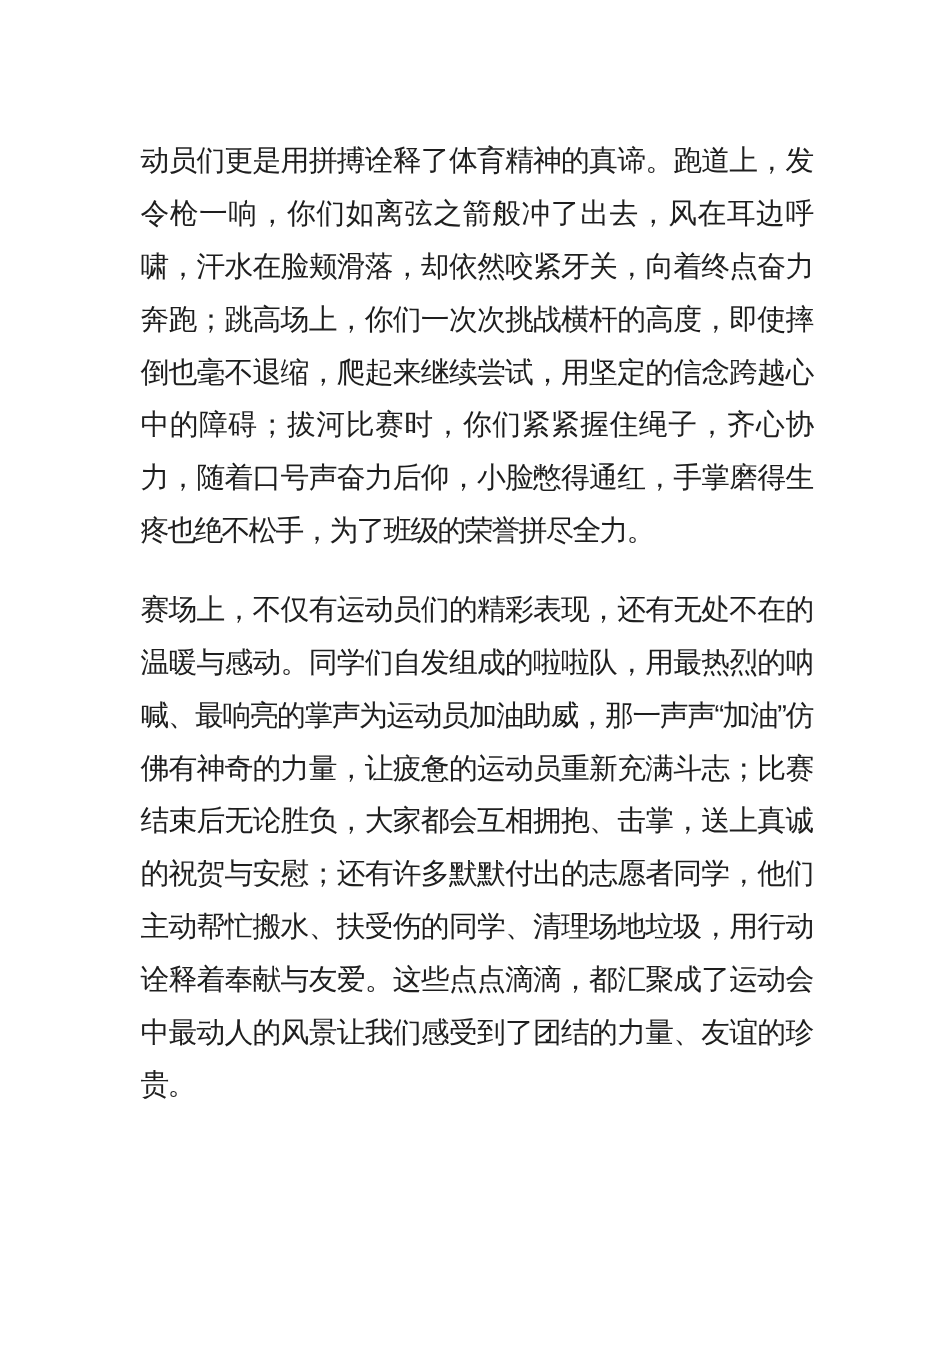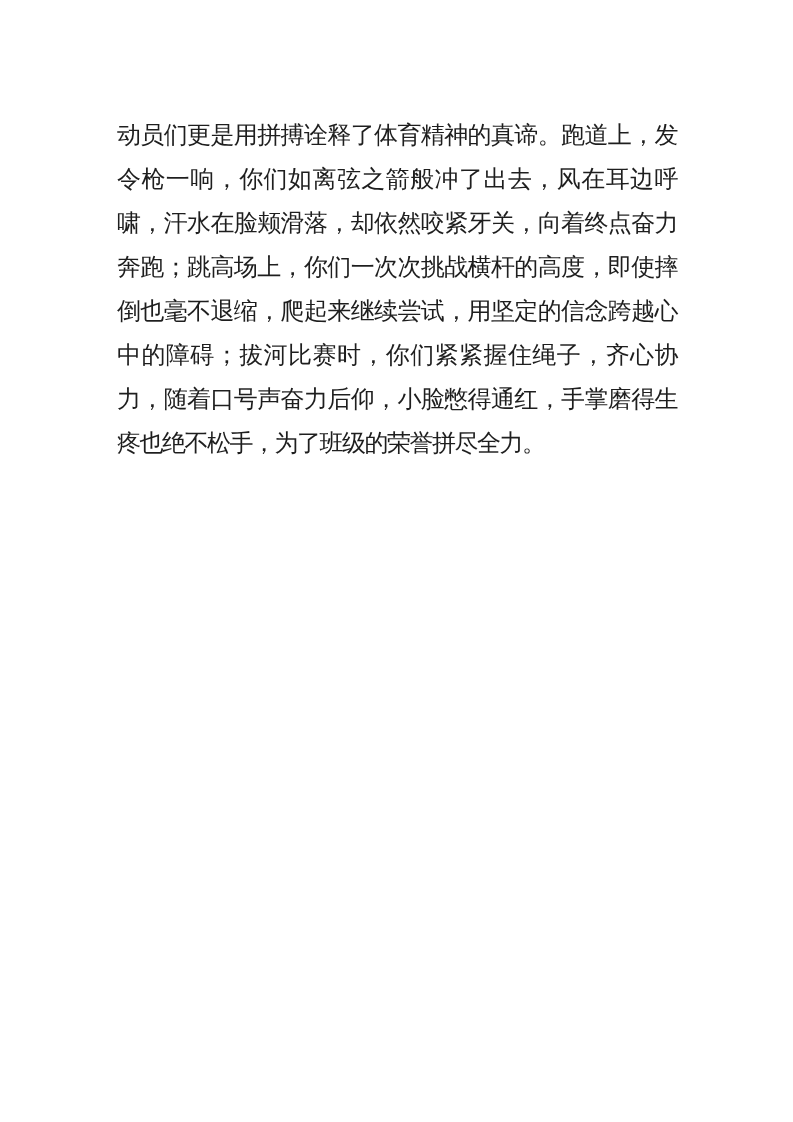--- a/index.html
+++ b/index.html
@@ -43,14 +43,15 @@
   .content p + p {
     margin-top: 22px;
   }
 </style>
 </head>
 <body>
 
 <div class="page">
   <div class="content">
     <p>动员们更是用拼搏诠释了体育精神的真谛。跑道上，发令枪一响，你们如离弦之箭般冲了出去，风在耳边呼啸，汗水在脸颊滑落，却依然咬紧牙关，向着终点奋力奔跑；跳高场上，你们一次次挑战横杆的高度，即使摔倒也毫不退缩，爬起来继续尝试，用坚定的信念跨越心中的障碍；拔河比赛时，你们紧紧握住绳子，齐心协力，随着口号声奋力后仰，小脸憋得通红，手掌磨得生疼也绝不松手，为了班级的荣誉拼尽全力。</p>
+    <p>赛场上，不仅有运动员们的精彩表现，还有无处不在的温暖与感动。同学们自发组成的啦啦队，用最热烈的呐喊、最响亮的掌声为运动员加油助威，那一声声“加油”仿佛有神奇的力量，让疲惫的运动员重新充满斗志；比赛结束后无论胜负，大家都会互相拥抱、击掌，送上真诚的祝贺与安慰；还有许多默默付出的志愿者同学，他们主动帮忙搬水、扶受伤的同学、清理场地垃圾，用行动诠释着奉献与友爱。这些点点滴滴，都汇聚成了运动会中最动人的风景让我们感受到了团结的力量、友谊的珍贵。</p>
   </div>
 </div>
 
 </body></html>

